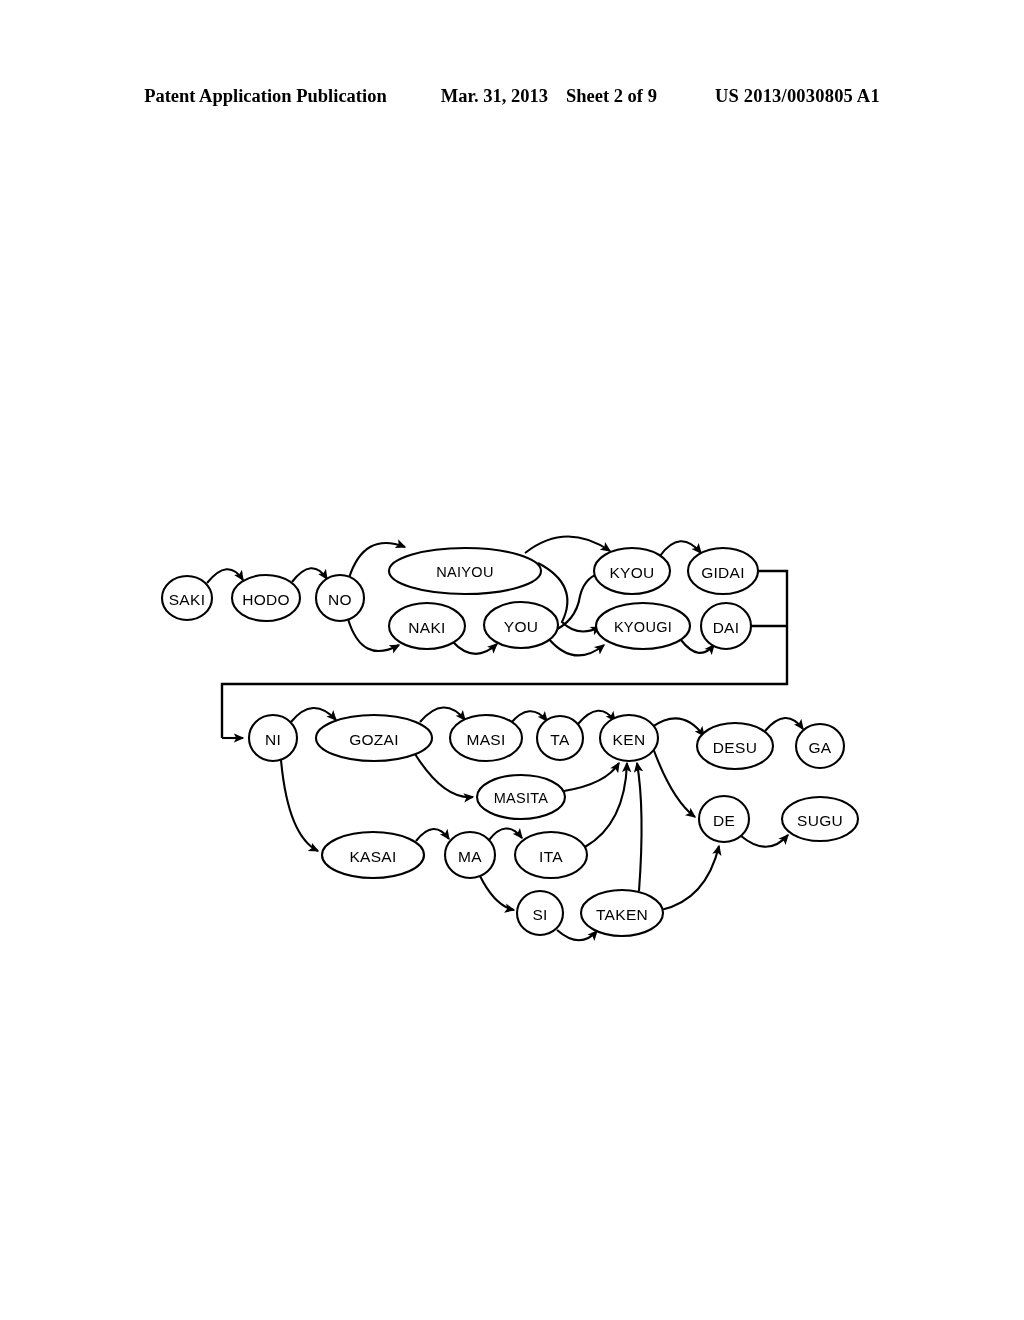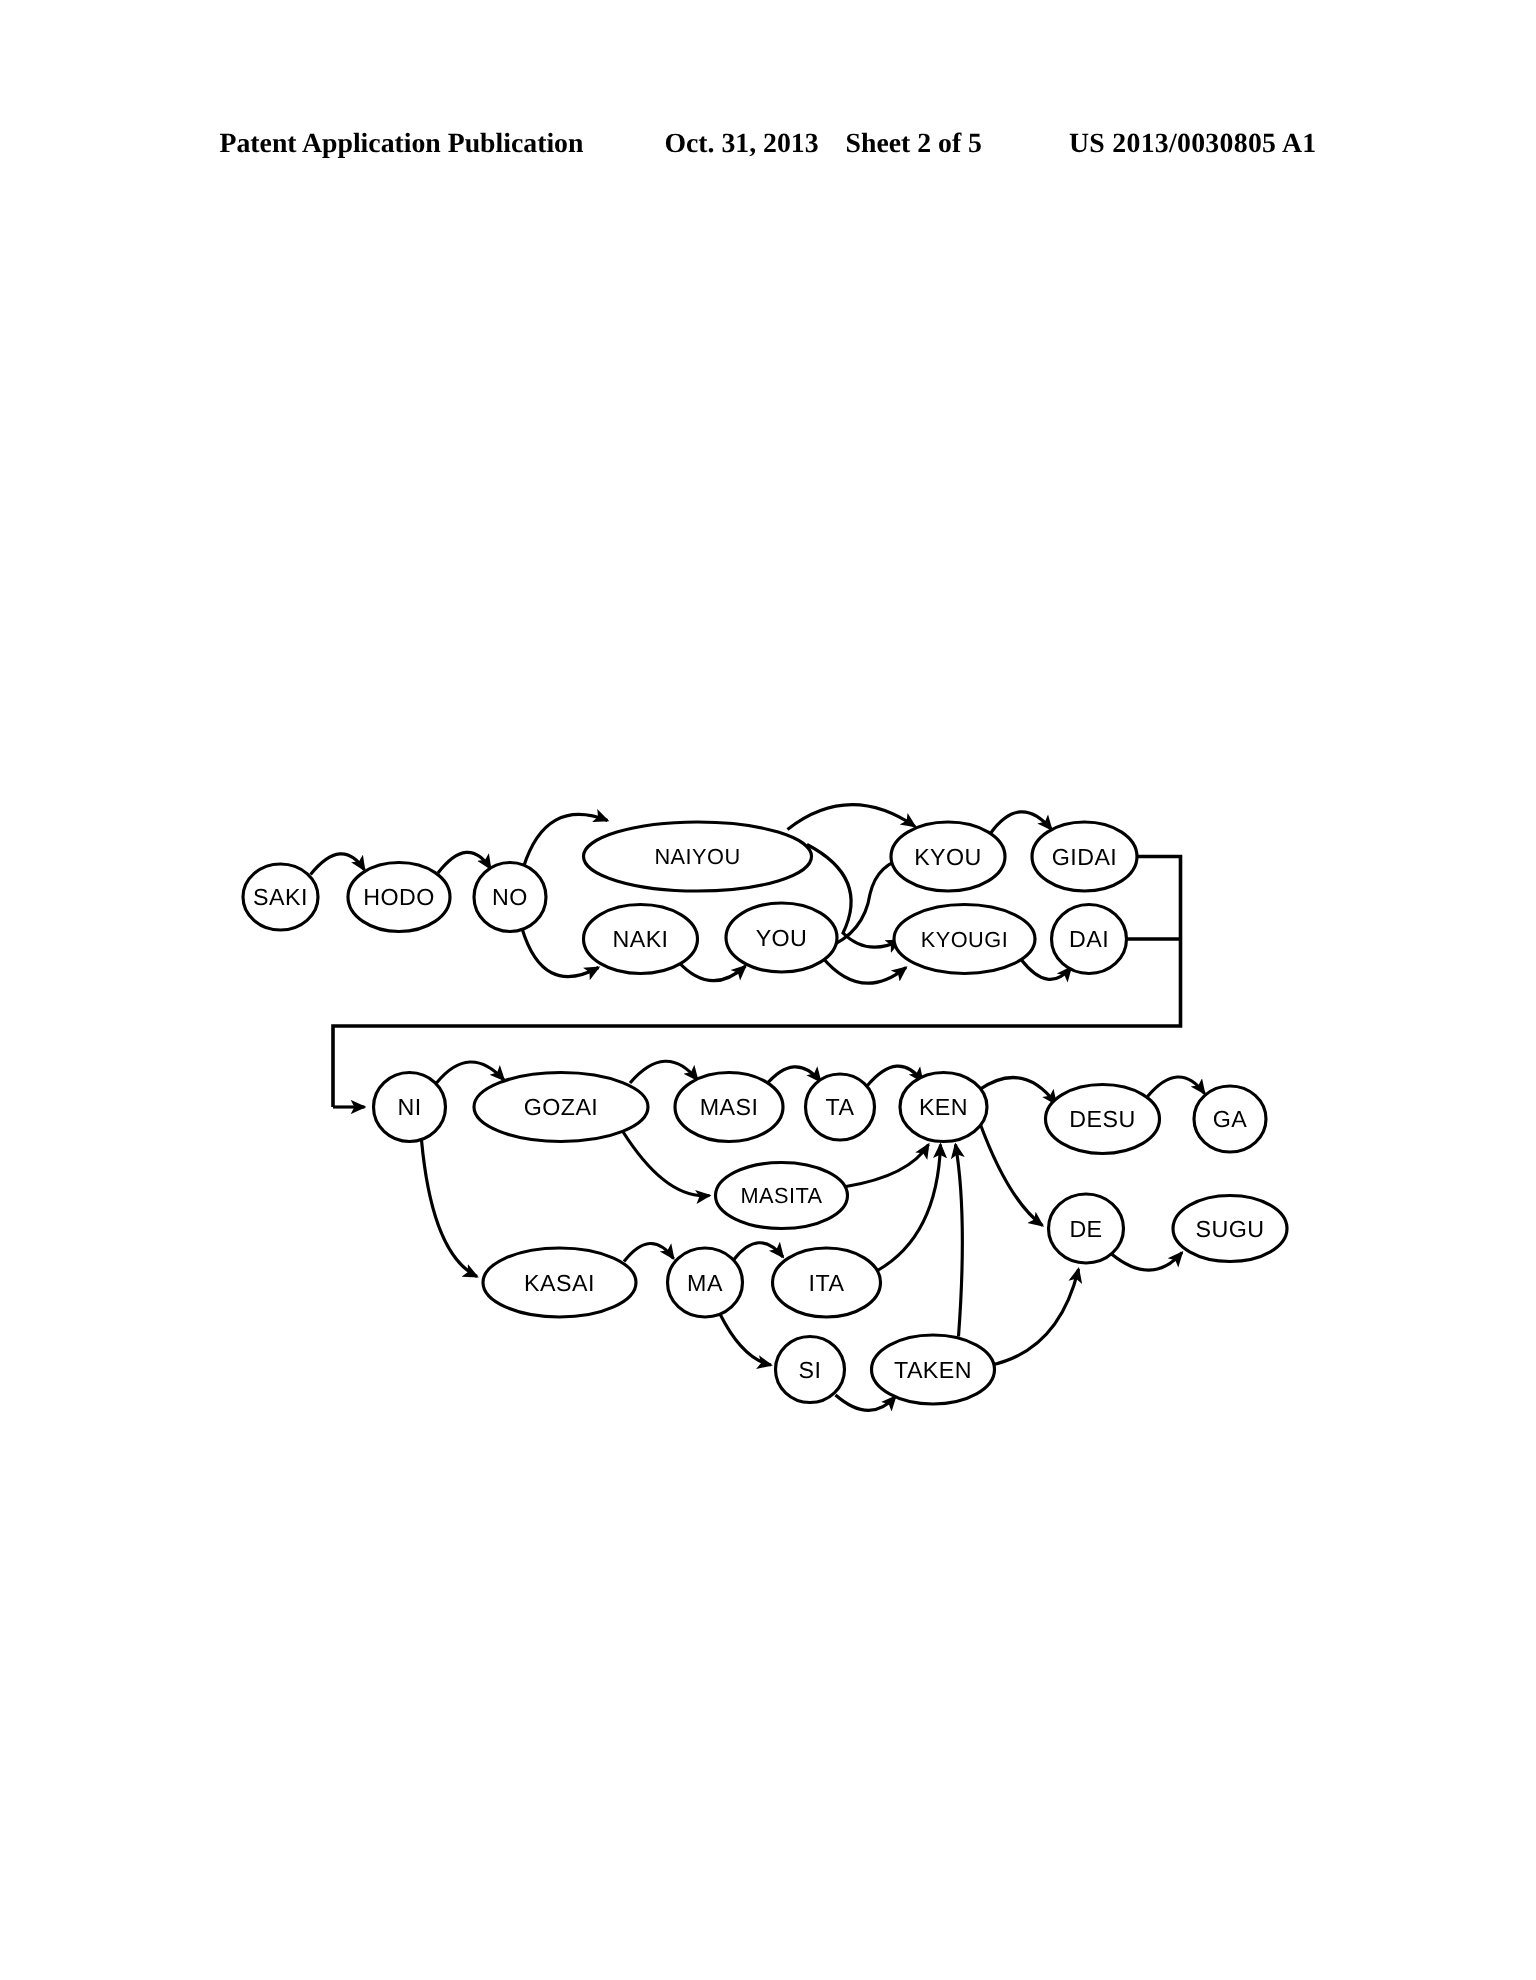--- a/index.html
+++ b/index.html
@@ -101,22 +101,22 @@
     stroke-width: 2.4;
   }
 </style>
 </head>
 <body>
 
 <div class="page">
 
   <div class="header">
     <span class="hdr-pub">Patent Application Publication</span>
-    <span class="hdr-date">Oct. 31, 2013</span>
-    <span class="hdr-sheet">Sheet 2 of 5</span>
+    <span class="hdr-date">Mar. 31, 2013</span>
+    <span class="hdr-sheet">Sheet 2 of 9</span>
     <span class="hdr-num">US 2013/0030805 A1</span>
   </div>
 
 
   <div class="diagram">
     <svg width="1024" height="1320" viewBox="0 0 1024 1320" xmlns="http://www.w3.org/2000/svg">
       <defs>
         <marker id="arrow" viewBox="0 0 10 10" refX="8.4" refY="5" markerWidth="5.2" markerHeight="5.2" orient="auto-start-reverse">
           <path d="M 0 0.7 L 9.6 5 L 0 9.3 L 2.2 5 Z" fill="#000000"></path>
         </marker>

